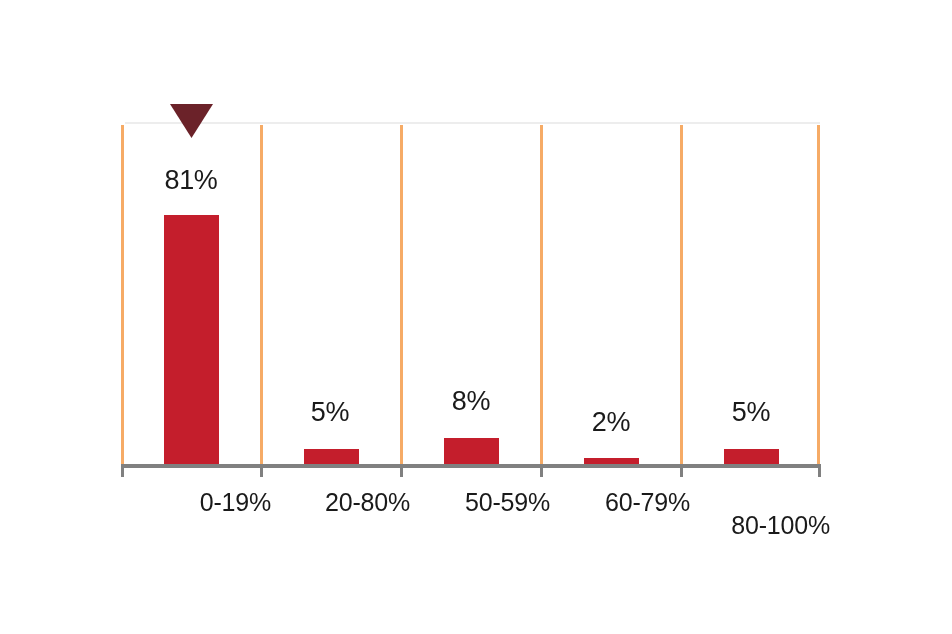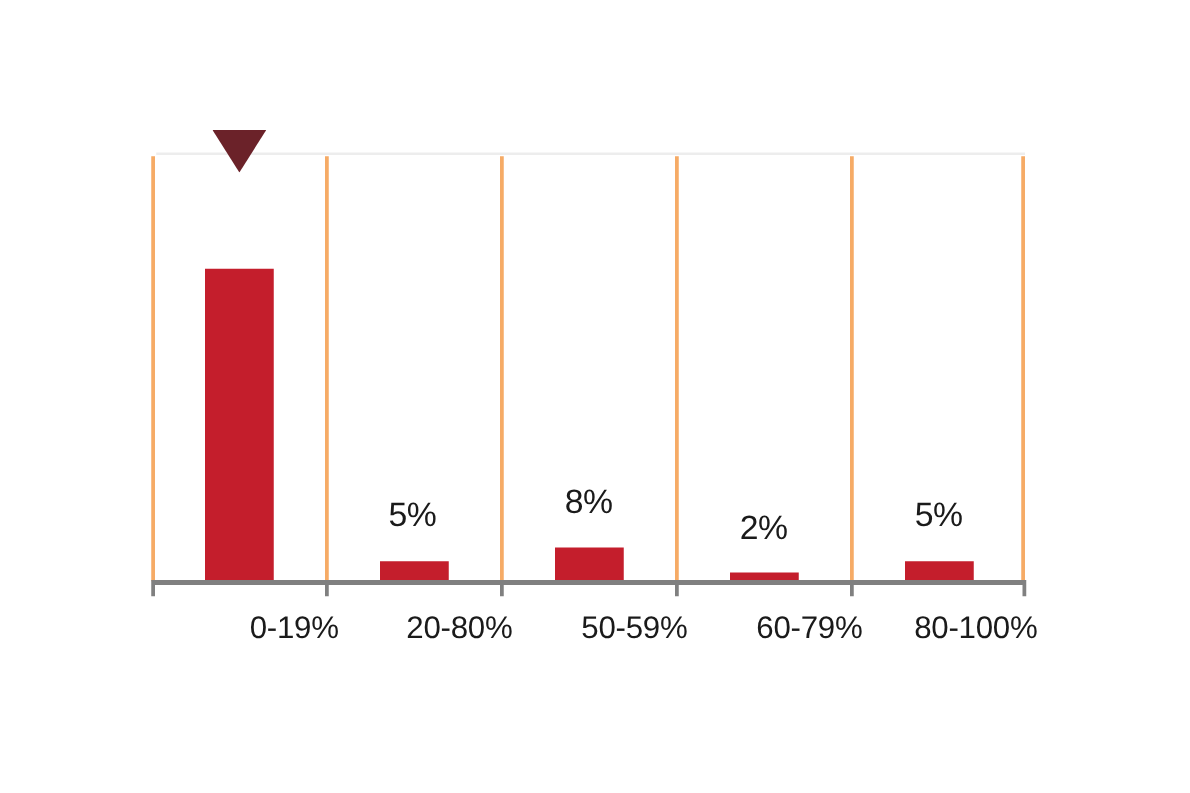--- a/index.html
+++ b/index.html
@@ -133,24 +133,25 @@
   <div class="tick" style="left:540px;"></div>
   <div class="tick" style="left:680px;"></div>
   <div class="tick" style="left:818px;"></div>
 
   <div id="highlight-marker" style="left:170px; top:104px;">
     <svg width="43" height="34" viewBox="0 0 43 34" xmlns="http://www.w3.org/2000/svg">
       <polygon points="0,0 43,0 21.5,34" fill="#6b2229"></polygon>
     </svg>
   </div>
 
+  <div class="value-label" style="left:131px; top:167px;">81%</div>
   <div class="value-label" style="left:270px; top:399px;">5%</div>
   <div class="value-label" style="left:411px; top:388px;">8%</div>
   <div class="value-label" style="left:551px; top:409px;">2%</div>
   <div class="value-label" style="left:691px; top:399px;">5%</div>
 
   <div class="category-label" style="left:111px; top:490px;">0-19%</div>
   <div class="category-label" style="left:250px; top:490px;">20-80%</div>
   <div class="category-label" style="left:390px; top:490px;">50-59%</div>
   <div class="category-label" style="left:530px; top:490px;">60-79%</div>
-  <div class="category-label" style="left:670px; top:490px;">80-100%</div>
+  <div class="category-label" style="left:670px; top:513px;">80-100%</div>
 
 </div>
 
 </body></html>

